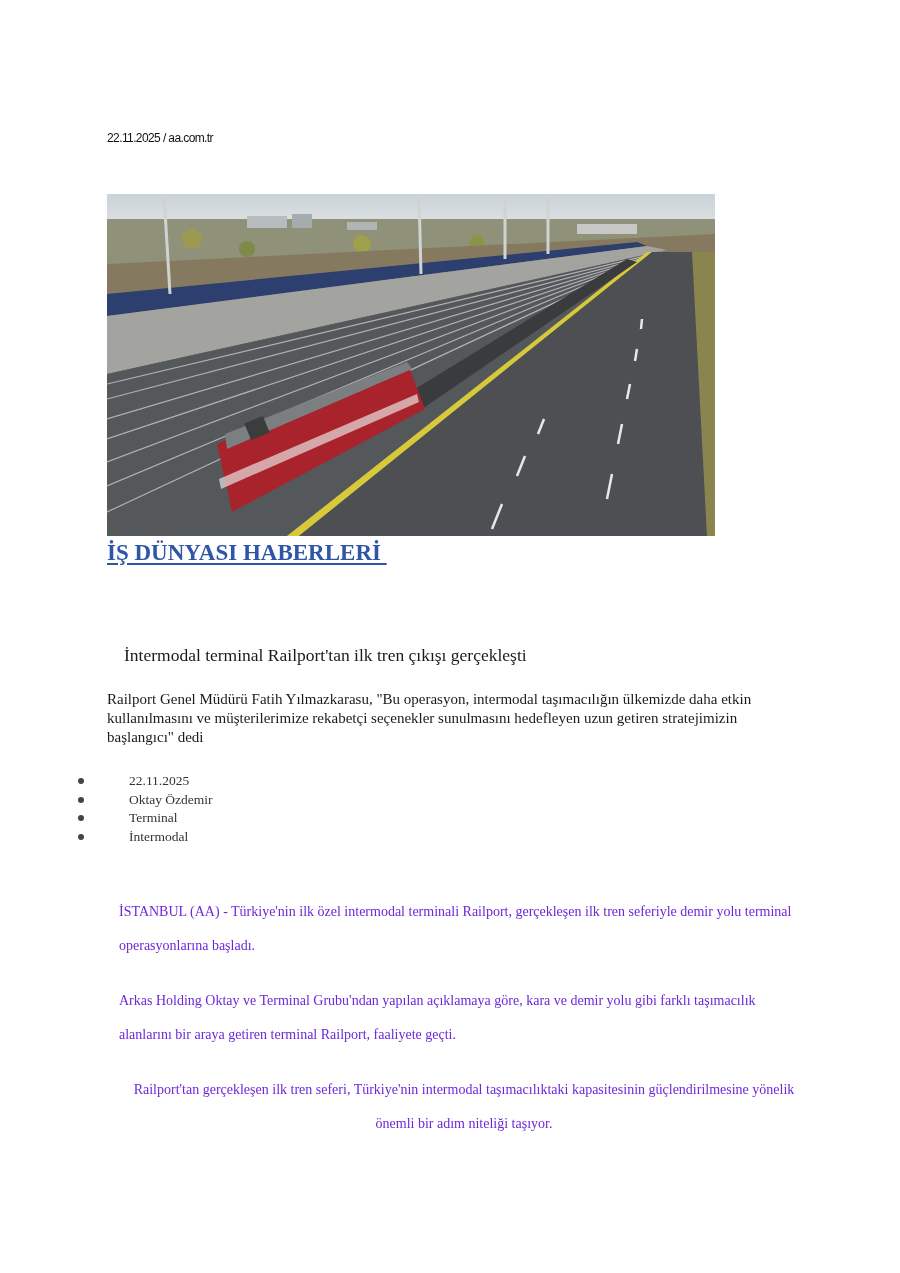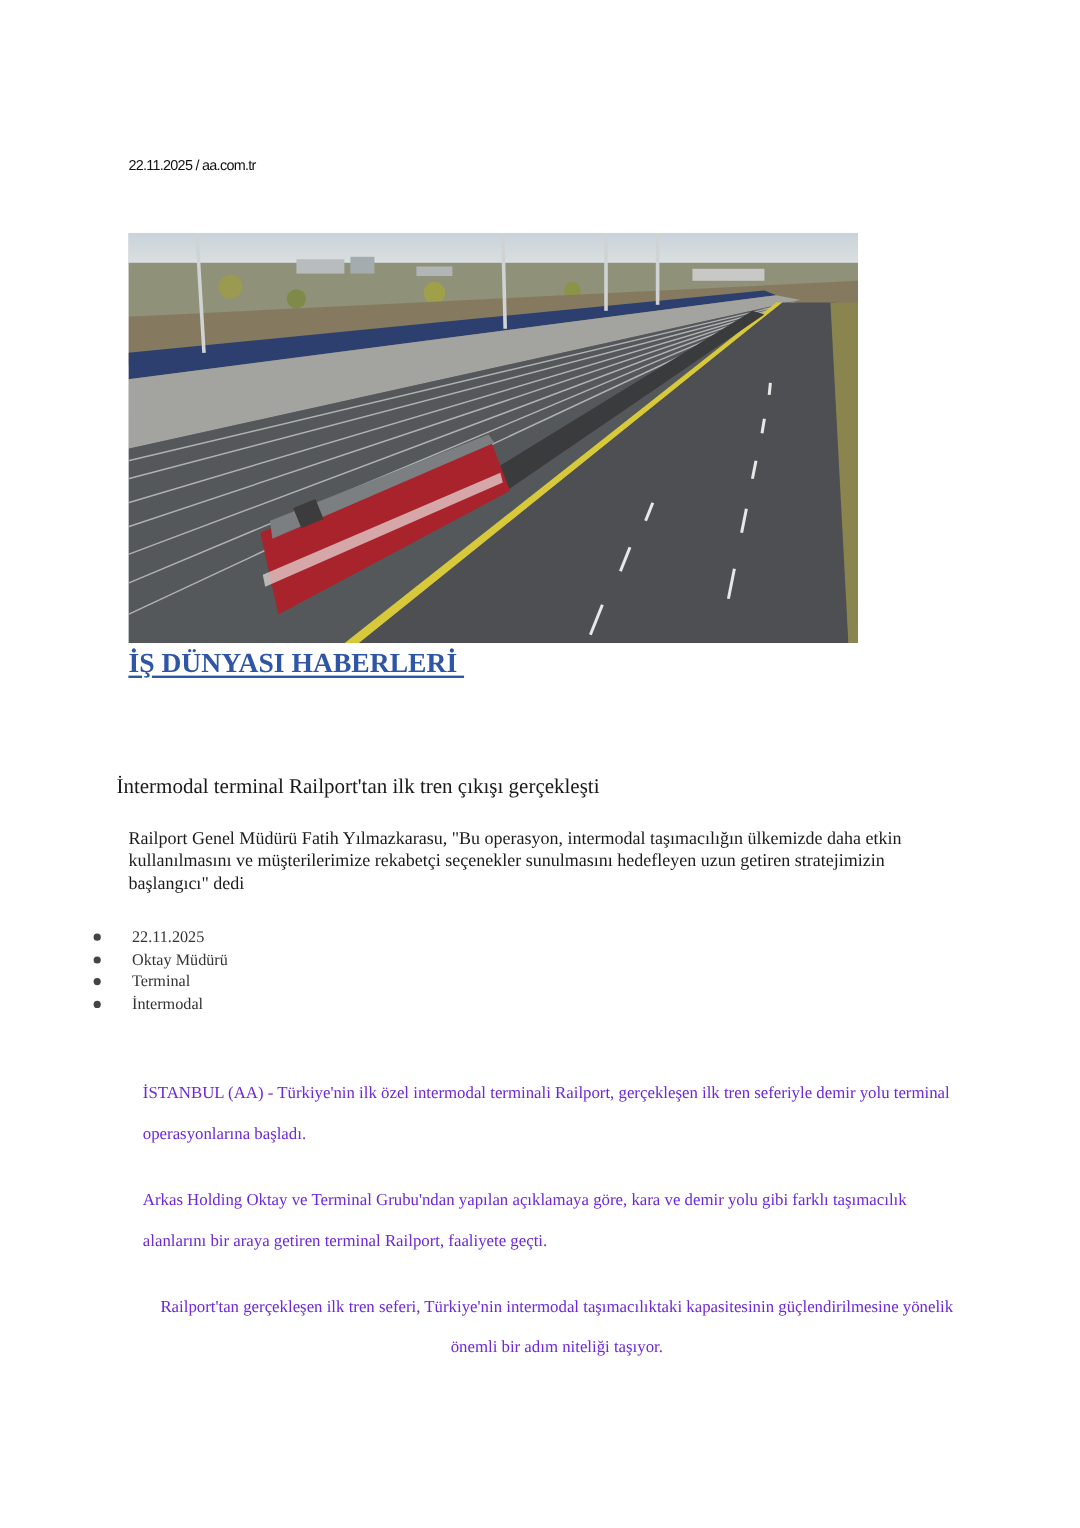--- a/index.html
+++ b/index.html
@@ -1,24 +1,24 @@
 <!DOCTYPE html>
 <html><head>
 <meta charset="utf-8">
 <style>
   html, body { margin: 0; padding: 0; background: #ffffff; }
   body { width: 900px; height: 1273px; position: relative; overflow: hidden; font-family: "Liberation Serif", serif; color: #222; }
   .source { position: absolute; left: 107px; top: 131px; font-family: "Liberation Sans", sans-serif; font-weight: normal; font-size: 12px; letter-spacing: -0.6px; color: #111; }
   .photo { position: absolute; left: 107px; top: 194px; width: 608px; height: 342px; overflow: hidden; }
   .photo svg { display: block; }
   .section-title { position: absolute; left: 107px; top: 540px; font-family: "Liberation Serif", serif; font-weight: bold; font-size: 23px; color: #2f56a6; text-decoration: underline; text-decoration-thickness: 2px; text-underline-offset: 3px; white-space: pre; }
-  .headline { position: absolute; left: 97px; top: 645px; font-size: 17.5px; color: #1a1a1a; }
+  .headline { position: absolute; left: 124px; top: 645px; font-size: 17.5px; color: #1a1a1a; }
   .lead { position: absolute; left: 107px; top: 690px; width: 700px; font-size: 15px; line-height: 19px; color: #1a1a1a; }
   .meta { position: absolute; left: 78px; top: 772px; margin: 0; padding: 0; list-style: none; font-size: 13.5px; line-height: 18.5px; color: #333; }
-  .meta li { display: flex; align-items: center; }
+  .meta li { display: flex; align-items: center; gap: 19px; }
   .meta .bullet { width: 6px; height: 6px; border-radius: 50%; background: #444; display: inline-block; margin-right: 26px; }
   .para { position: absolute; left: 119px; width: 690px; font-size: 14px; line-height: 34px; color: #6d28d9; }
   .p1 { top: 895px; }
   .p2 { top: 984px; }
   .p3 { top: 1073px; text-align: center; }
 </style>
 </head>
 <body>
 
 <div class="source">22.11.2025 / aa.com.tr</div>
@@ -101,21 +101,21 @@
 
 <div class="lead">Railport Genel Müdürü Fatih Yılmazkarasu, "Bu operasyon, intermodal taşımacılığın ülkemizde daha etkin kullanılmasını ve müşterilerimize rekabetçi seçenekler sunulmasını hedefleyen uzun getiren stratejimizin başlangıcı" dedi</div>
 
 <ul class="meta">
   <li>
       <span class="bullet"></span>
       <span>22.11.2025</span>
     </li>
   <li>
       <span class="bullet"></span>
-      <span>Oktay Müdürü</span>
+      <span>Oktay Özdemir</span>
     </li>
   <li>
       <span class="bullet"></span>
       <span>Terminal</span>
     </li>
   <li>
       <span class="bullet"></span>
       <span>İntermodal</span>
     </li>
 </ul>

